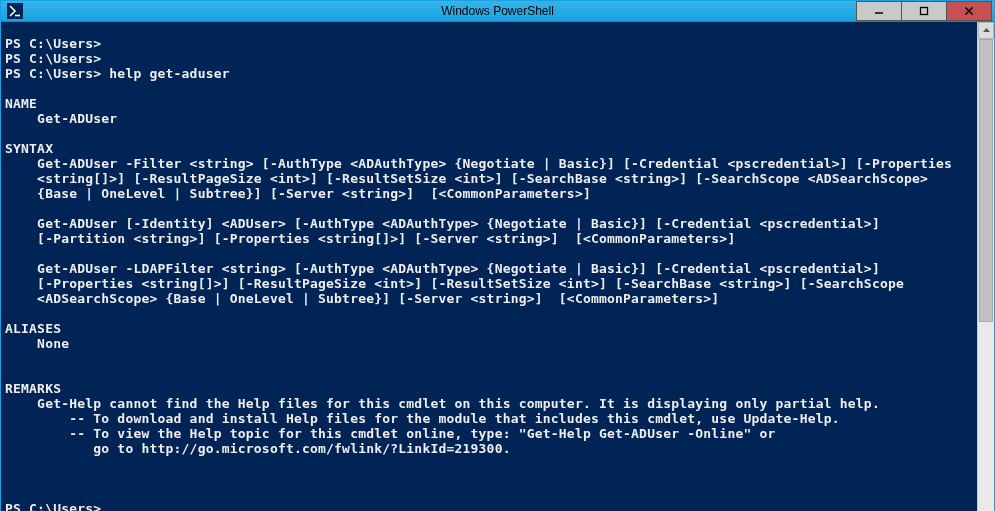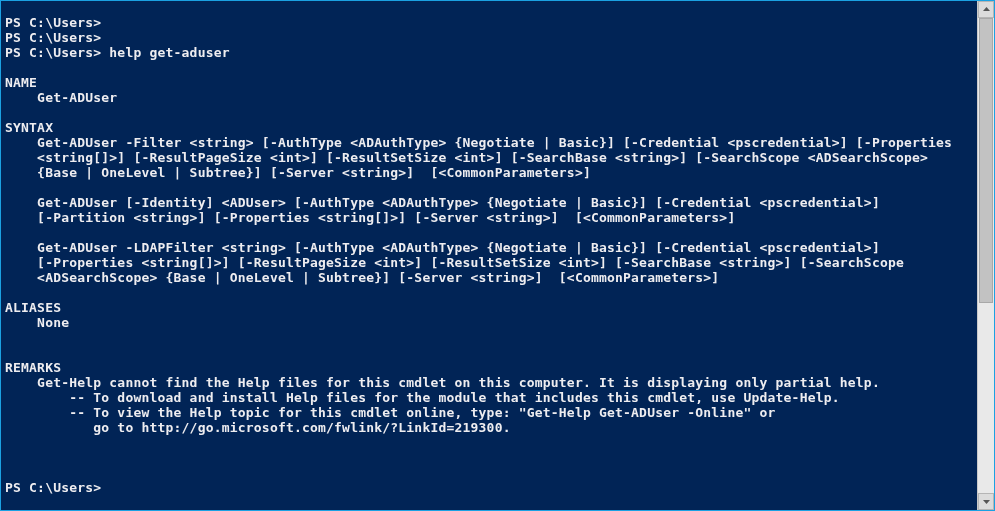--- a/index.html
+++ b/index.html
@@ -78,20 +78,48 @@
   .sb-thumb {
     position:absolute; left:1px; right:1px;
     top:0; height:60%;
     background:#c2c2c2; border:1px solid #a8a8a8;
   }
 </style>
 </head>
 <body>
 
 <div class="window">
+  <div class="titlebar">
+    <span class="title-icon">
+      <svg width="16" height="16" viewBox="0 0 16 16">
+        <rect x="0" y="0" width="16" height="16" fill="#012456"></rect>
+        <path d="M3 3 L8 8 L3 13" stroke="#ffffff" stroke-width="1.6" fill="none"></path>
+        <line x1="8" y1="12.5" x2="13" y2="12.5" stroke="#ffffff" stroke-width="1.6"></line>
+      </svg>
+    </span>
+    <div class="title-text">Windows PowerShell</div>
+    <div class="win-controls">
+      <div class="win-btn">
+        <svg width="10" height="10" viewBox="0 0 10 10">
+            <line x1="1" y1="7" x2="9" y2="7" stroke="#000" stroke-width="1.5"></line>
+          </svg>
+      </div>
+      <div class="win-btn">
+        <svg width="10" height="10" viewBox="0 0 10 10">
+            <rect x="1.5" y="1.5" width="7" height="7" fill="none" stroke="#000" stroke-width="1.3"></rect>
+          </svg>
+      </div>
+      <div class="win-btn close">
+        <svg width="10" height="10" viewBox="0 0 10 10">
+            <line x1="1.5" y1="1.5" x2="8.5" y2="8.5" stroke="#000" stroke-width="1.6"></line>
+            <line x1="8.5" y1="1.5" x2="1.5" y2="8.5" stroke="#000" stroke-width="1.6"></line>
+          </svg>
+      </div>
+    </div>
+  </div>
   <div class="client">
     <div class="terminal" id="terminal">PS C:\Users&gt;
 PS C:\Users&gt;
 PS C:\Users&gt; help get-aduser
 
 NAME
     Get-ADUser
 
 SYNTAX
     Get-ADUser -Filter &lt;string&gt; [-AuthType &lt;ADAuthType&gt; {Negotiate | Basic}] [-Credential &lt;pscredential&gt;] [-Properties

